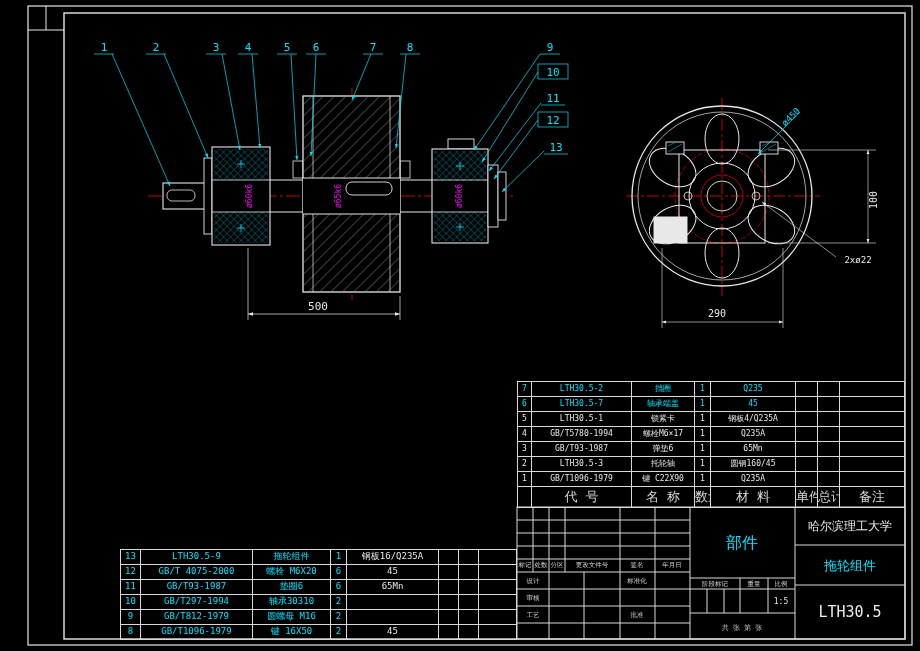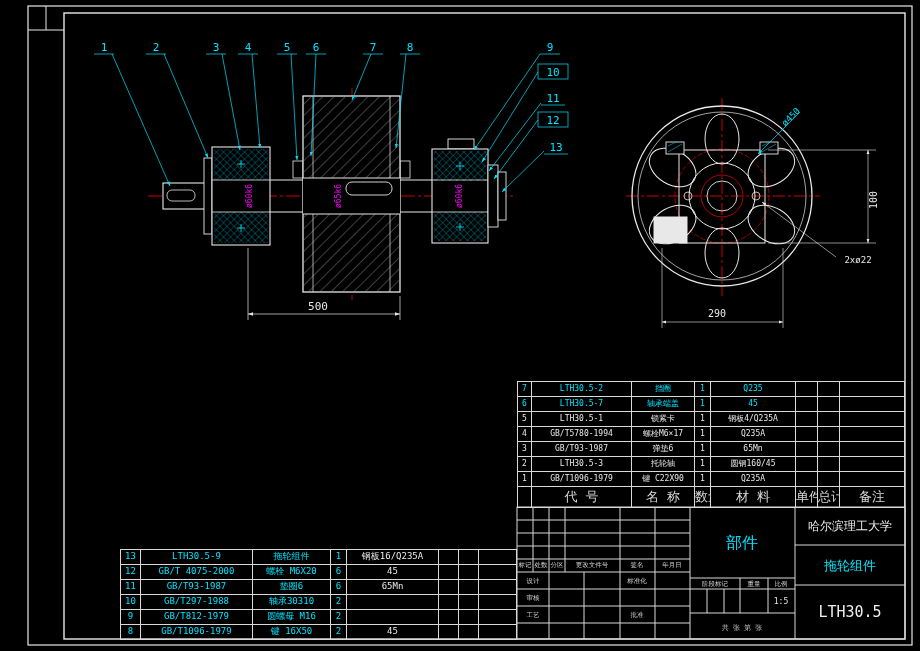--- a/index.html
+++ b/index.html
@@ -399,21 +399,21 @@
         <span class="lw-n">垫圈6</span>
         <span class="lw-q">6</span>
         <span class="lw-m m">65Mn</span>
         <span class="lw-w"></span>
         <span class="lw-w"></span>
         <span class="lw-b"></span>
       </div>
 
       <div class="lrow" style="color: rgb(0, 229, 255);">
         <span class="lw-s">10</span>
-        <span class="lw-c">GB/T297-1988</span>
+        <span class="lw-c">GB/T297-1994</span>
         <span class="lw-n">轴承30310</span>
         <span class="lw-q">2</span>
         <span class="lw-m m"></span>
         <span class="lw-w"></span>
         <span class="lw-w"></span>
         <span class="lw-b"></span>
       </div>
 
       <div class="lrow" style="color: rgb(0, 229, 255);">
         <span class="lw-s">9</span>

